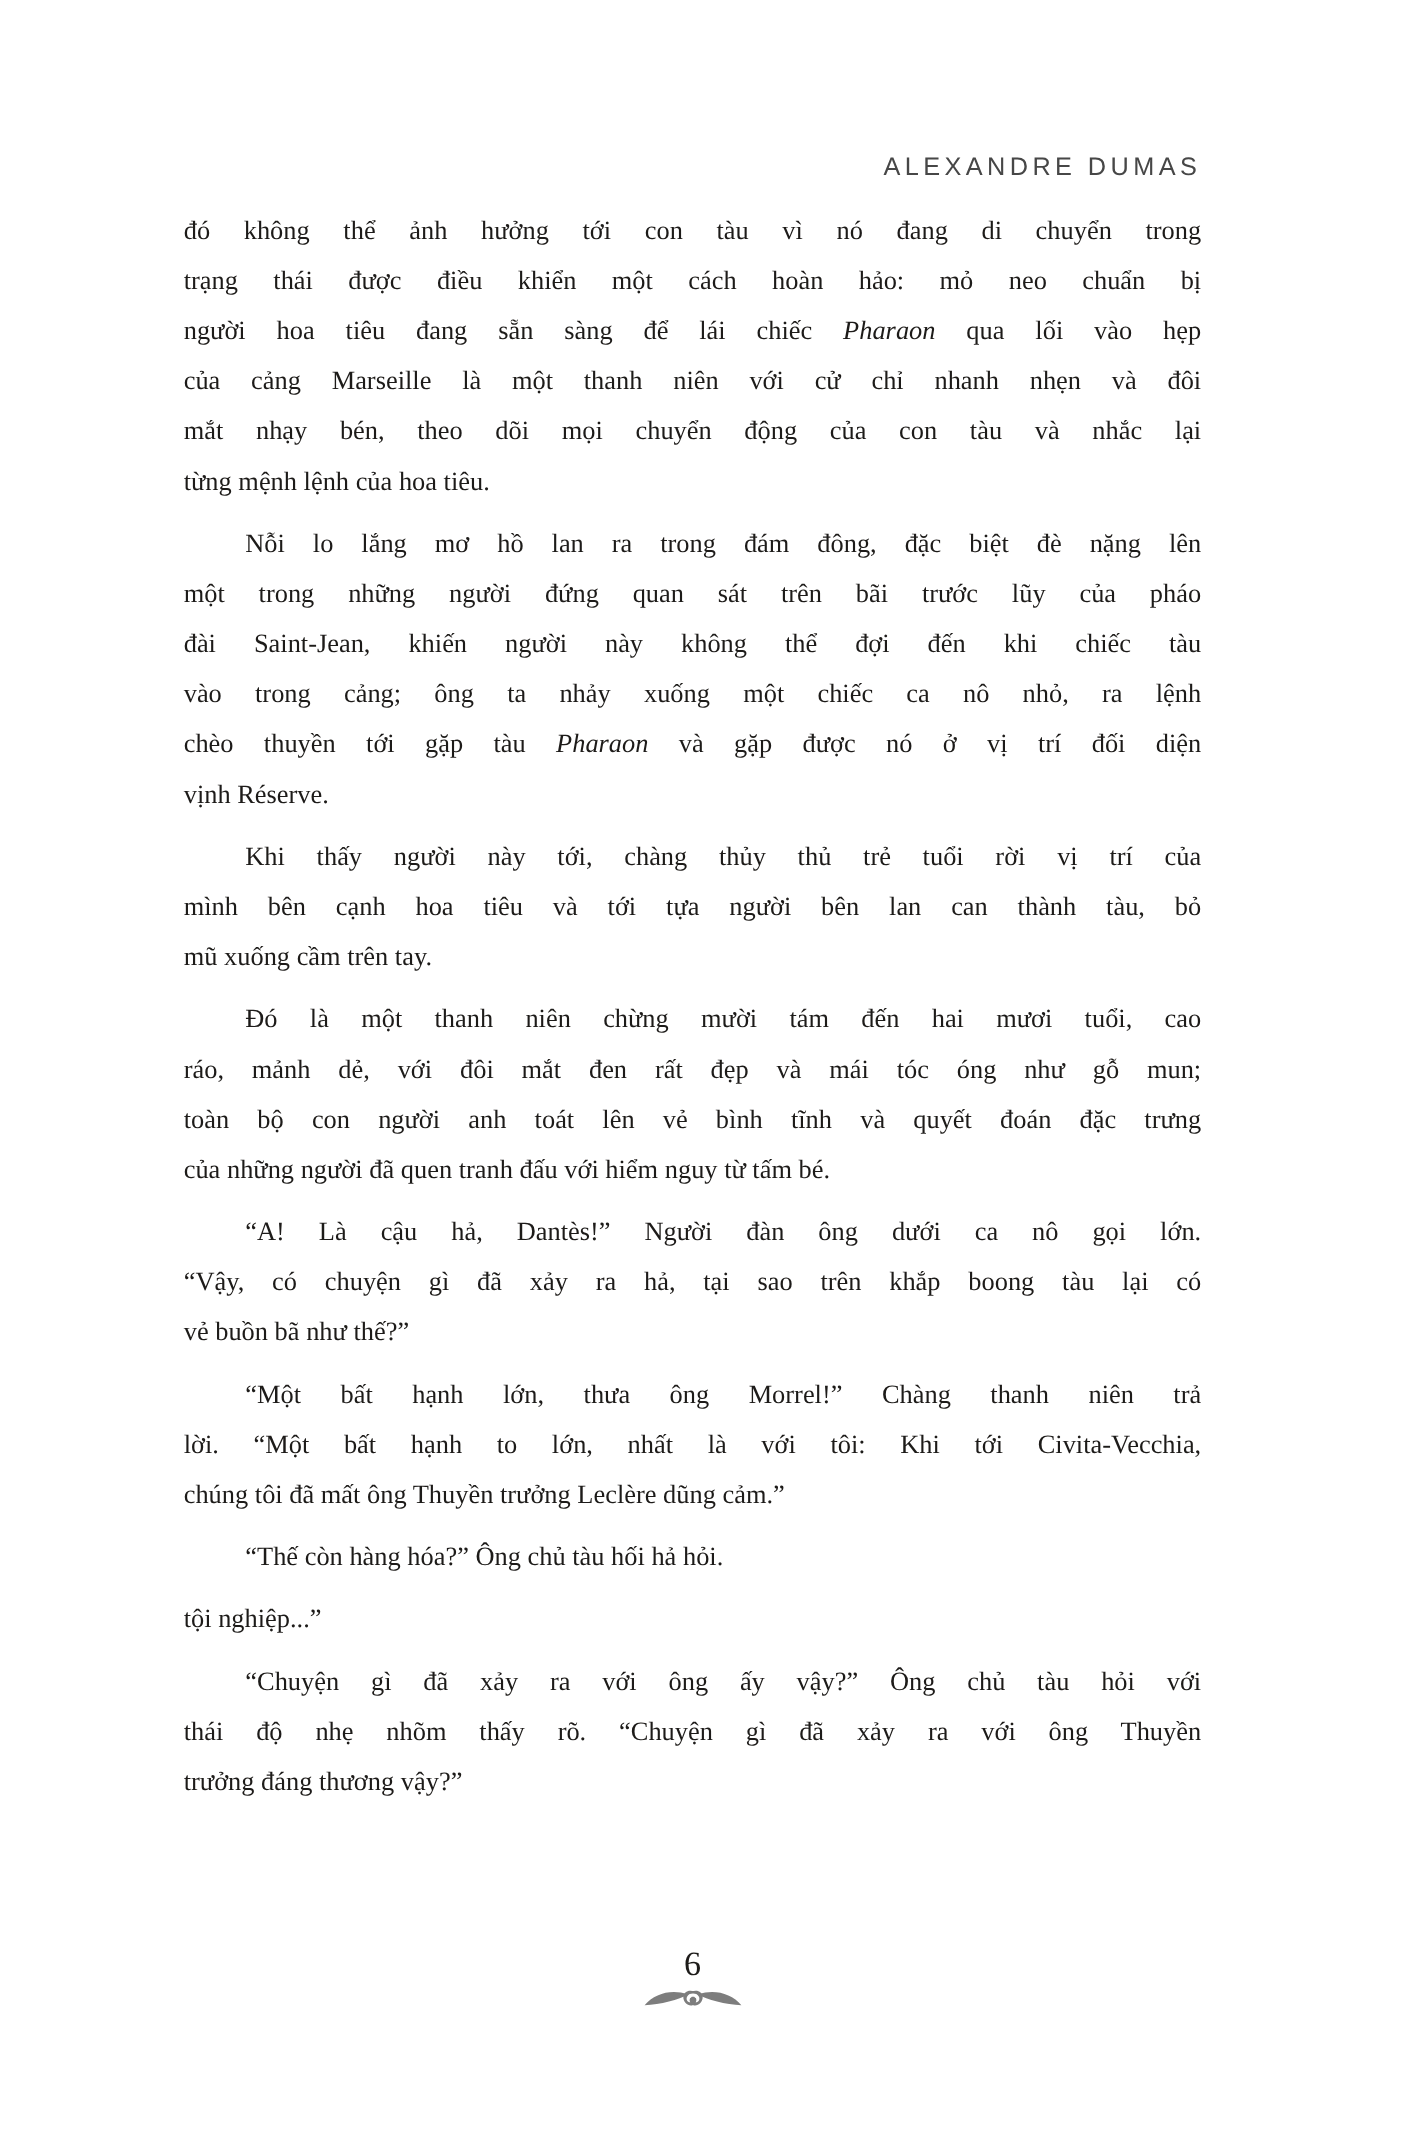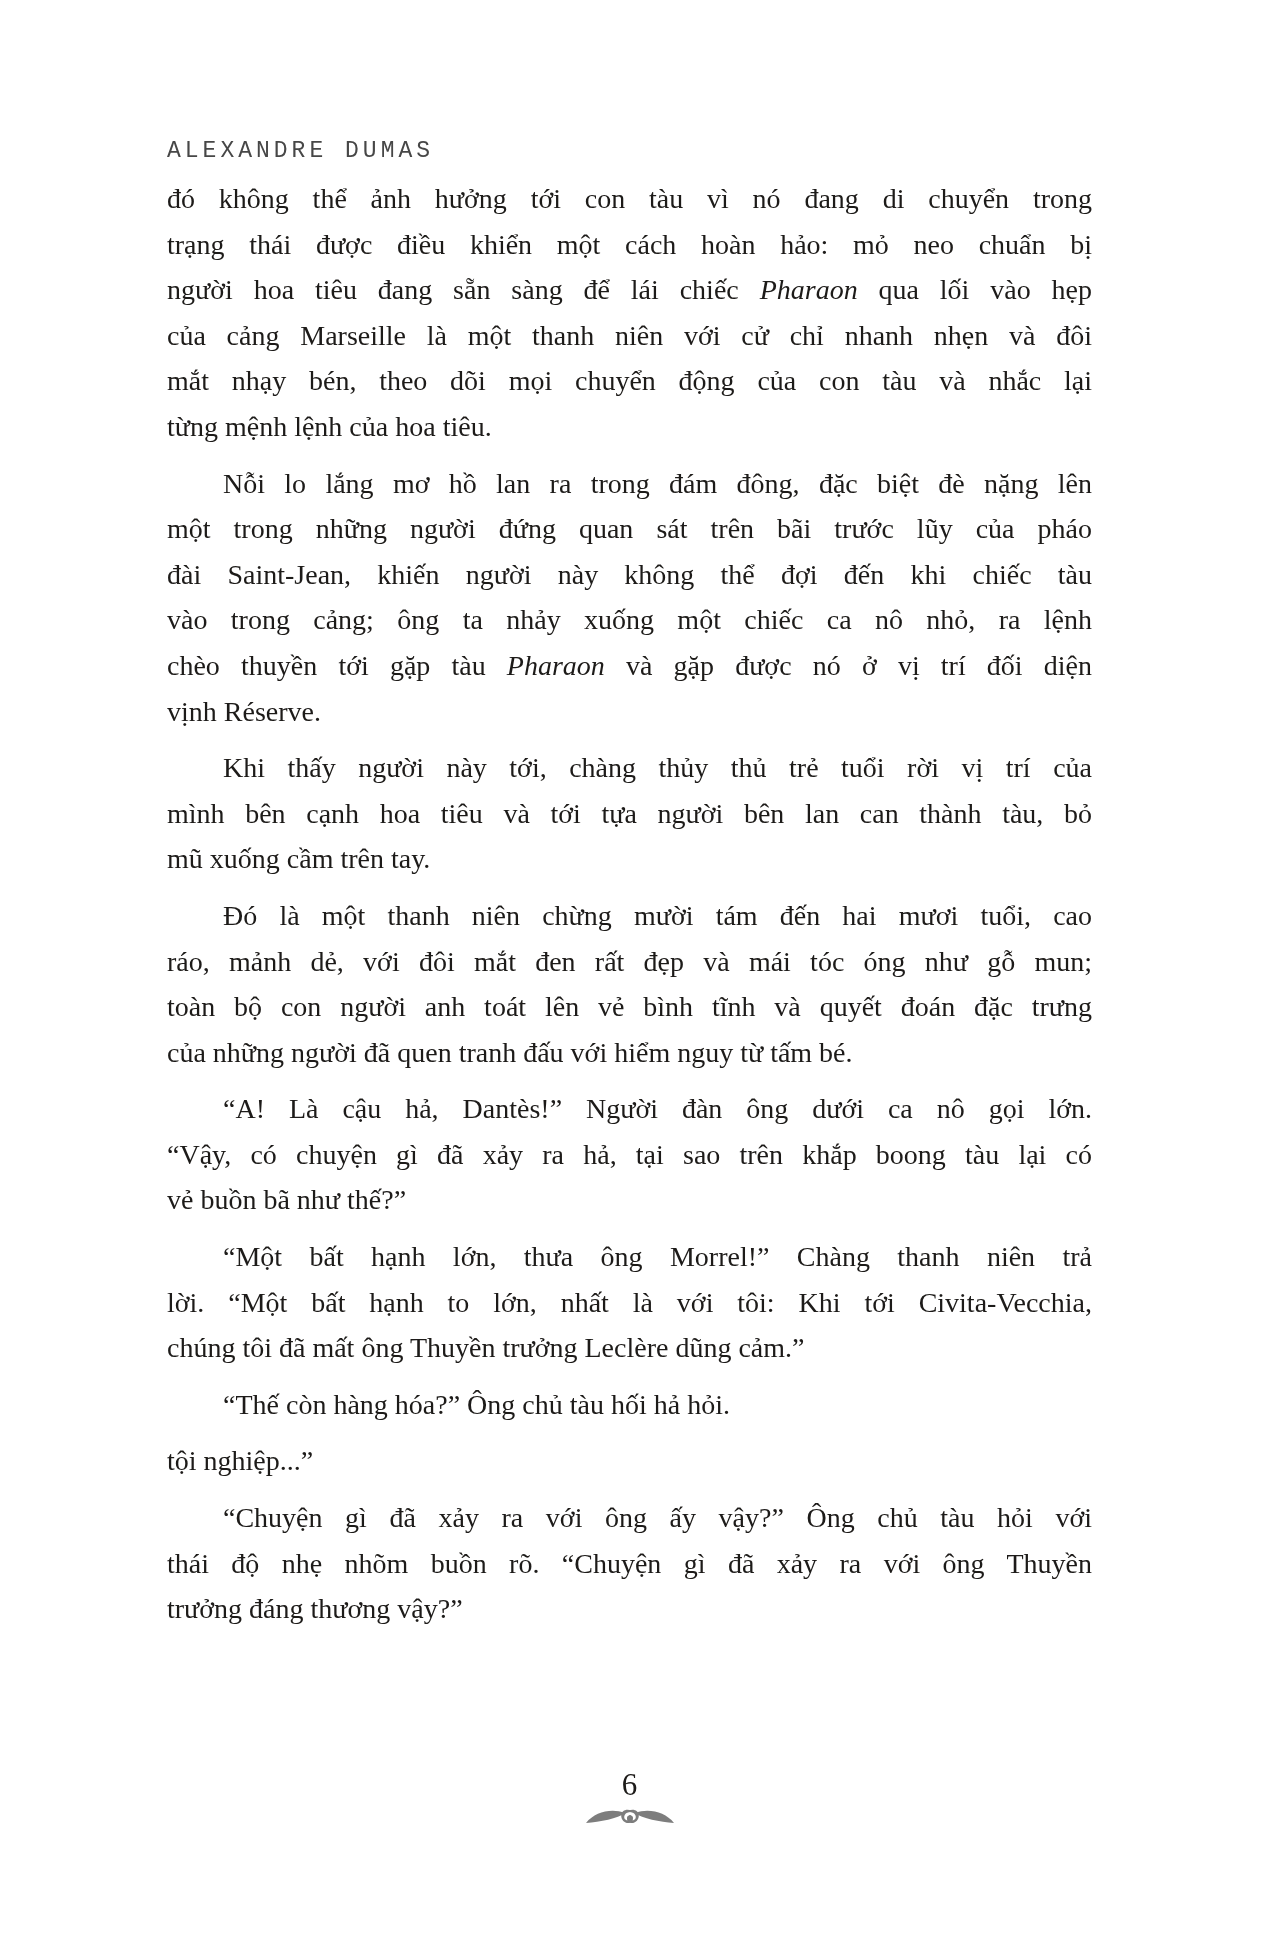--- a/index.html
+++ b/index.html
@@ -10,33 +10,33 @@
     background: var(--background, #ffffff);
     font-family: "Liberation Serif", serif;
     color: var(--text, #1d1b19);
     overflow: hidden;
   }
   .running-head {
     position: absolute;
     left: 167px;
     top: 138px;
     width: 925px;
-    text-align: left;
-    font-family: Liberation Mono, monospace;
+    text-align: right;
+    font-family: Liberation Sans, sans-serif;
     font-weight: 300;
     font-size: 23px;
     letter-spacing: 4px;
     color: var(--header, #474747);
   }
   .text-block {
     position: absolute;
     left: 167px;
-    top: 176px;
+    top: 188px;
     width: 925px;
-    font-size: 28px;
+    font-size: 24px;
   }
   .para { margin: 0 0 11px 0; }
   .para:last-child { margin-bottom: 12px; }
   .line {
     line-height: 45.6px;
     text-align: justify;
     text-align-last: justify;
   }
   .line.last { text-align-last: left; }
   .para.indent .line.first { text-indent: 56px; }
@@ -101,21 +101,21 @@
         <div class="line last">chúng tôi đã mất ông Thuyền trưởng Leclère dũng cảm.”</div>
       </div>
       <div class="para indent">
         <div class="line first last">“Thế còn hàng hóa?” Ông chủ tàu hối hả hỏi.</div>
       </div>
       <div class="para indent">
         <div class="line last">tội nghiệp...”</div>
       </div>
       <div class="para indent">
         <div class="line first">“Chuyện gì đã xảy ra với ông ấy vậy?” Ông chủ tàu hỏi với</div>
-        <div class="line">thái độ nhẹ nhõm buồn rõ. “Chuyện gì đã xảy ra với ông Thuyền</div>
+        <div class="line">thái độ nhẹ nhõm thấy rõ. “Chuyện gì đã xảy ra với ông Thuyền</div>
         <div class="line last">trưởng đáng thương vậy?”</div>
       </div>
     </div>
 
   <div class="footer-area">
     <div class="page-number">6</div>
     <div class="ornament">
       <svg width="90" height="27" viewBox="0 0 90 27" xmlns="http://www.w3.org/2000/svg" aria-hidden="true">
         <g id="flourish-left" fill="var(--ornament, #7d7d7d)" stroke="none">
 

